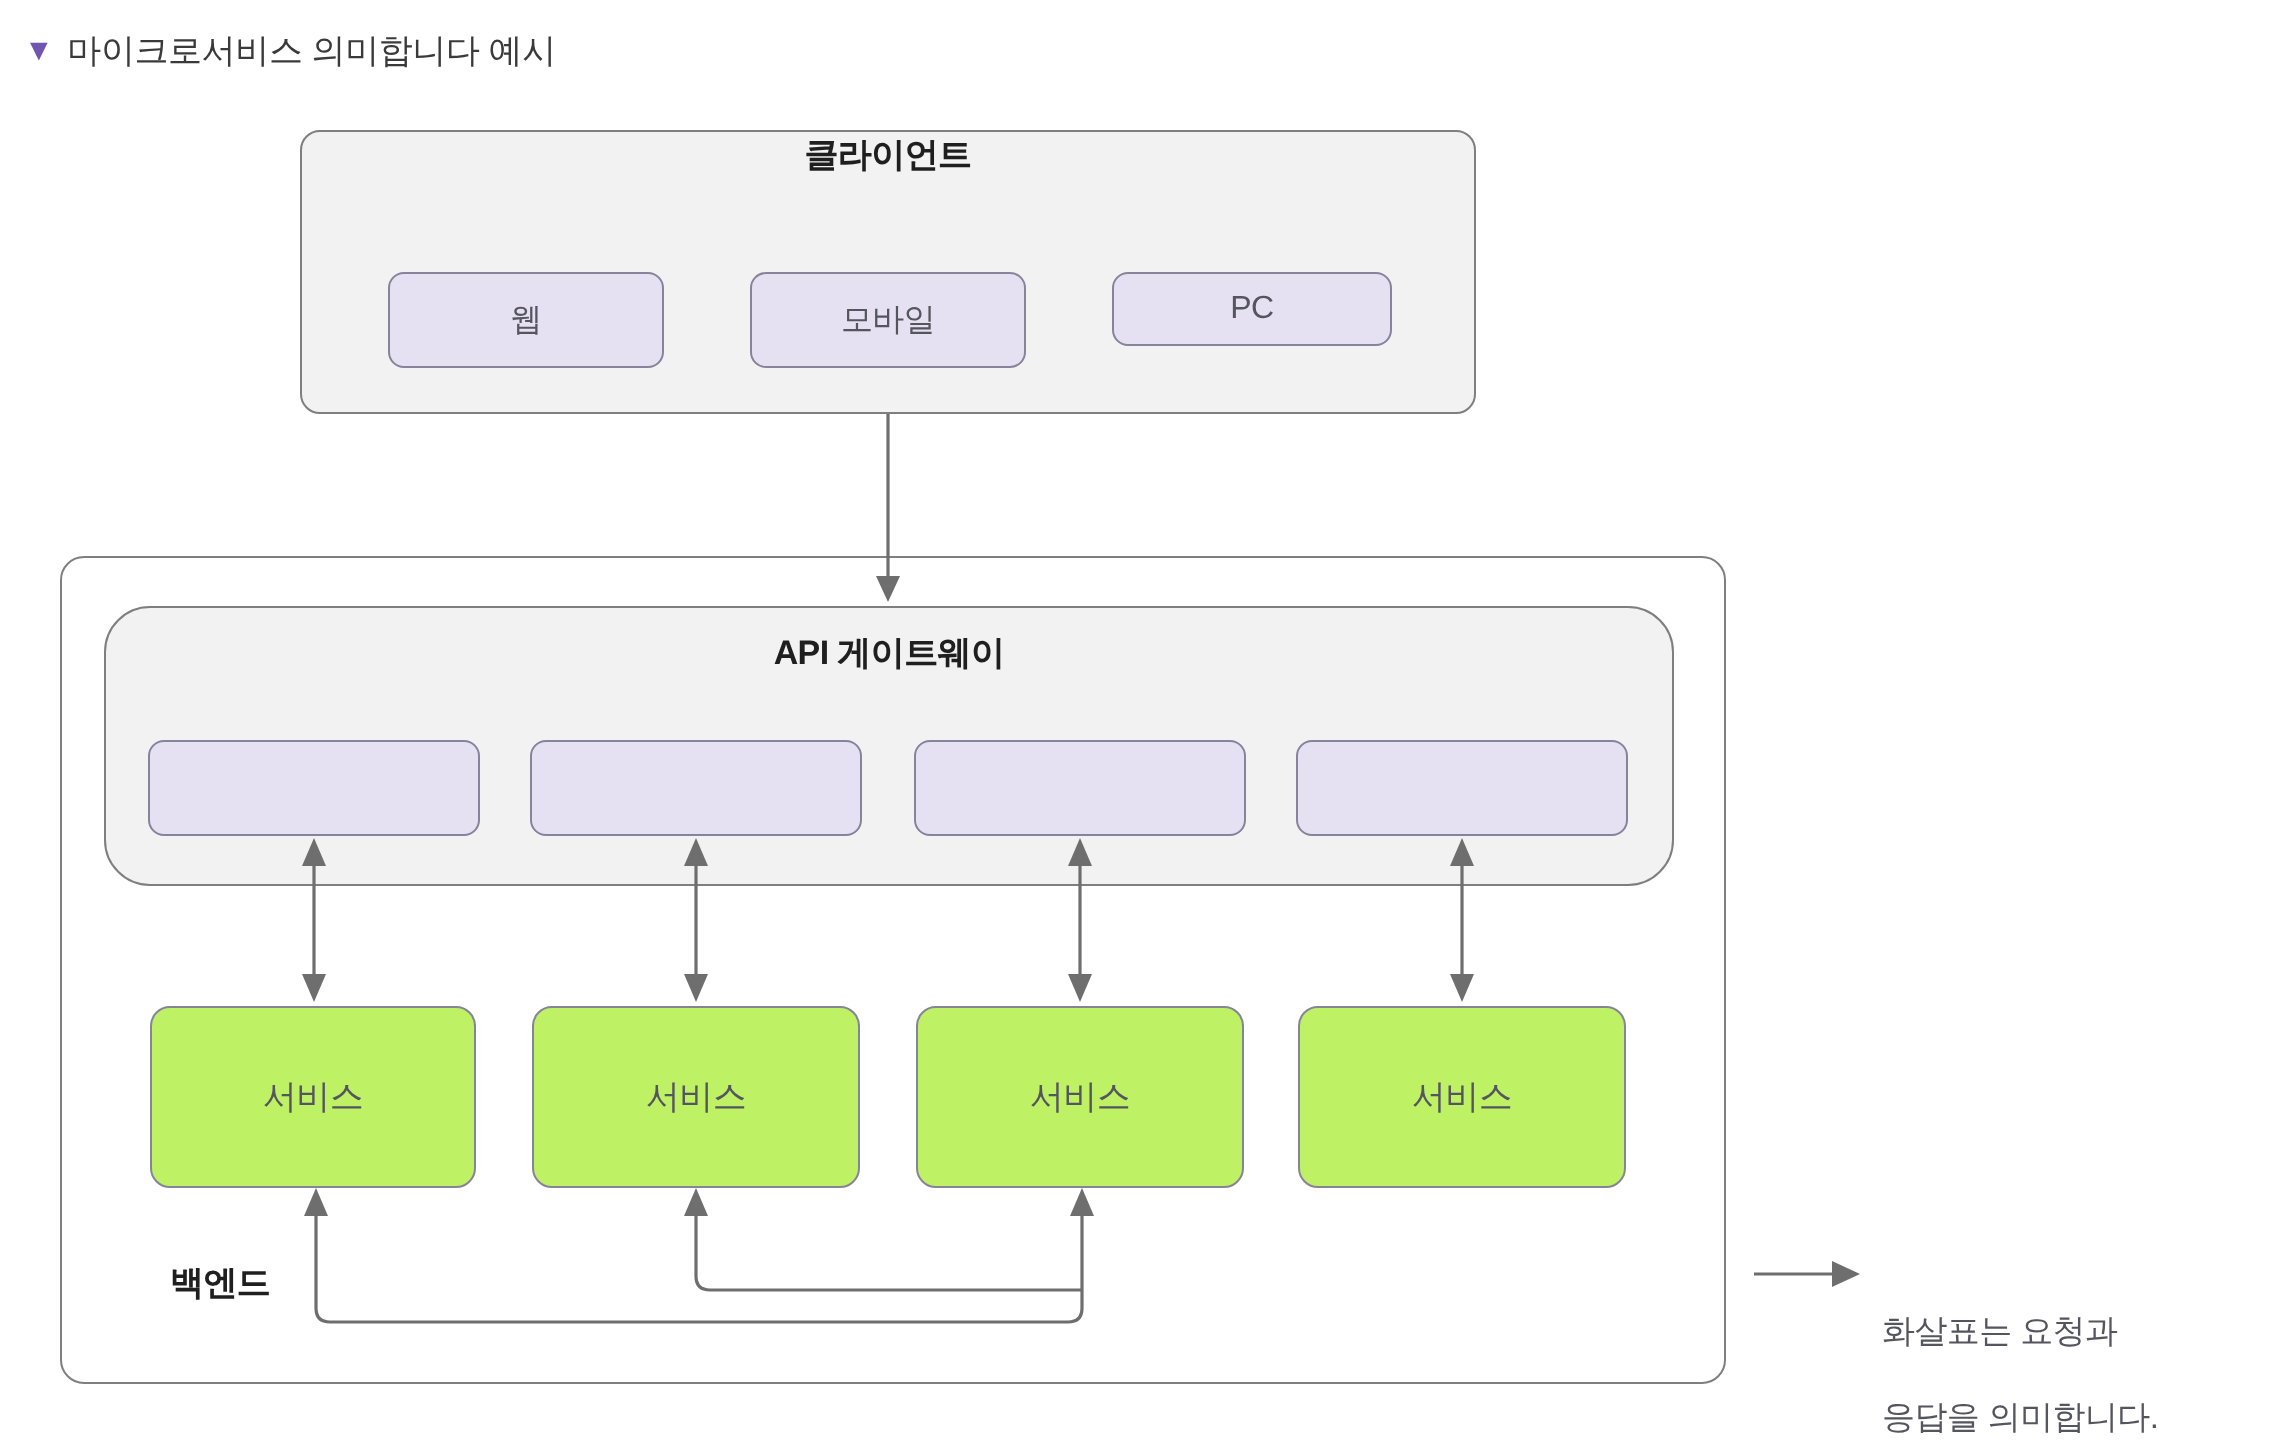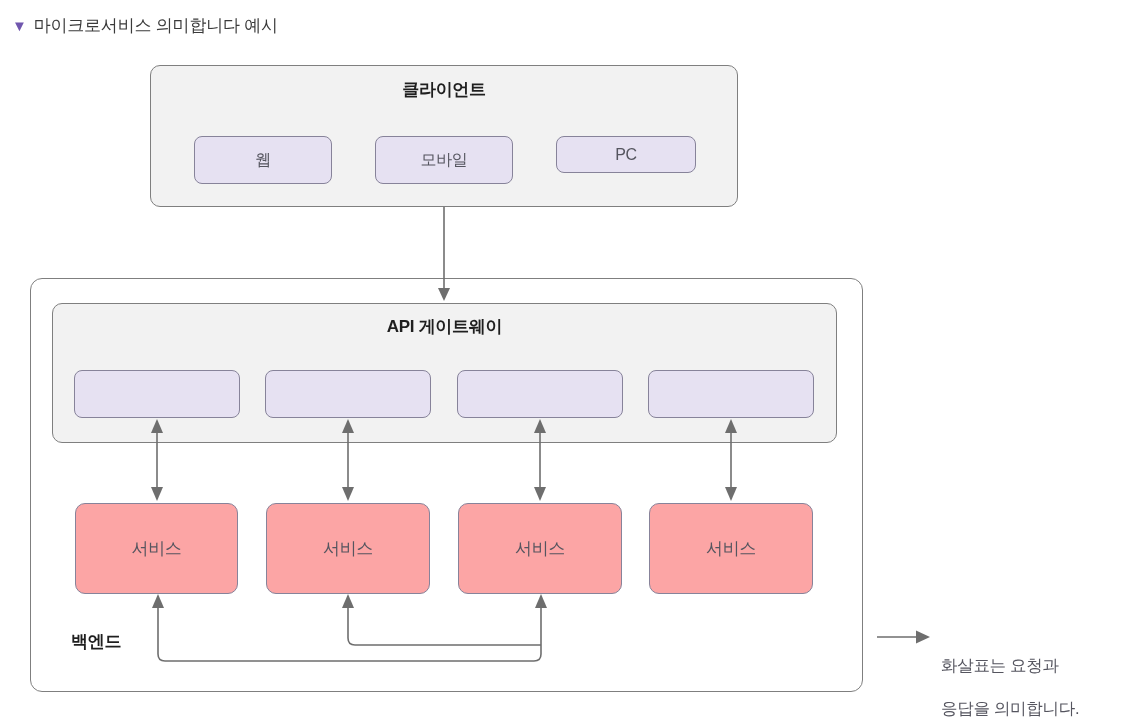--- a/index.html
+++ b/index.html
@@ -37,49 +37,49 @@
 
   .outer-box {
     left: 30px; top: 278px; width: 833px; height: 414px;
     background: #ffffff;
     border: 1.5px solid #7f7f7f;
     border-radius: 12px;
     box-sizing: border-box;
   }
 
   .client-box { left: 150px; top: 65px; width: 588px; height: 142px; }
-  .client-box .panel-title { margin-top: 12px; }
+  .client-box .panel-title { }
 
-  .gateway-box { left: 52px; top: 303px; width: 785px; height: 140px; }
+  .gateway-box { left: 52px; top: 303px; width: 785px; height: 140px; border-radius: 23px; }
   .gateway-box .panel-title { margin-top: 11px; }
 
   .pill {
     background: #e6e1f2;
     border: 1.5px solid #87839a;
     border-radius: 8px;
     box-sizing: border-box;
     display: flex; align-items: center; justify-content: center;
     font-size: 16px;
     color: #55555f;
     letter-spacing: -0.3px;
   }
 
   .service {
-    background: #fca5a5;
+    background: #bef264;
     border: 1.5px solid #87839a;
     border-radius: 10px;
     box-sizing: border-box;
     display: flex; align-items: center; justify-content: center;
     font-size: 17px;
     color: #55555f;
     letter-spacing: -0.3px;
   }
 
   .backend-label {
-    left: 71px; top: 630px;
+    left: 85px; top: 630px;
     font-weight: bold;
     font-size: 17px;
     color: #1f1f1f;
     letter-spacing: -0.3px;
   }
 
   .legend-text {
     left: 941px;
     font-size: 16.5px;
     color: #55555f;

